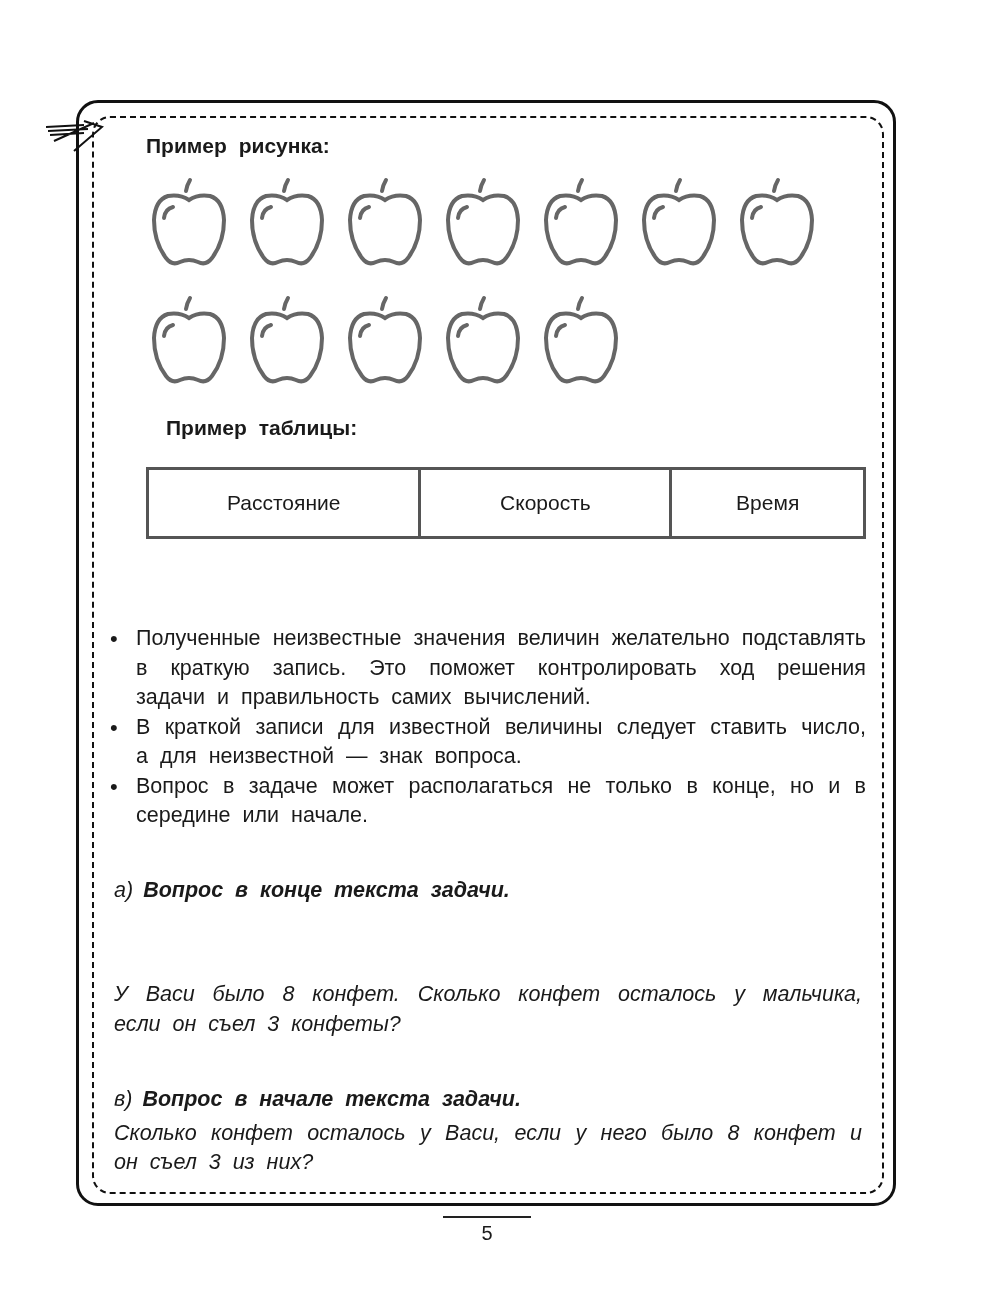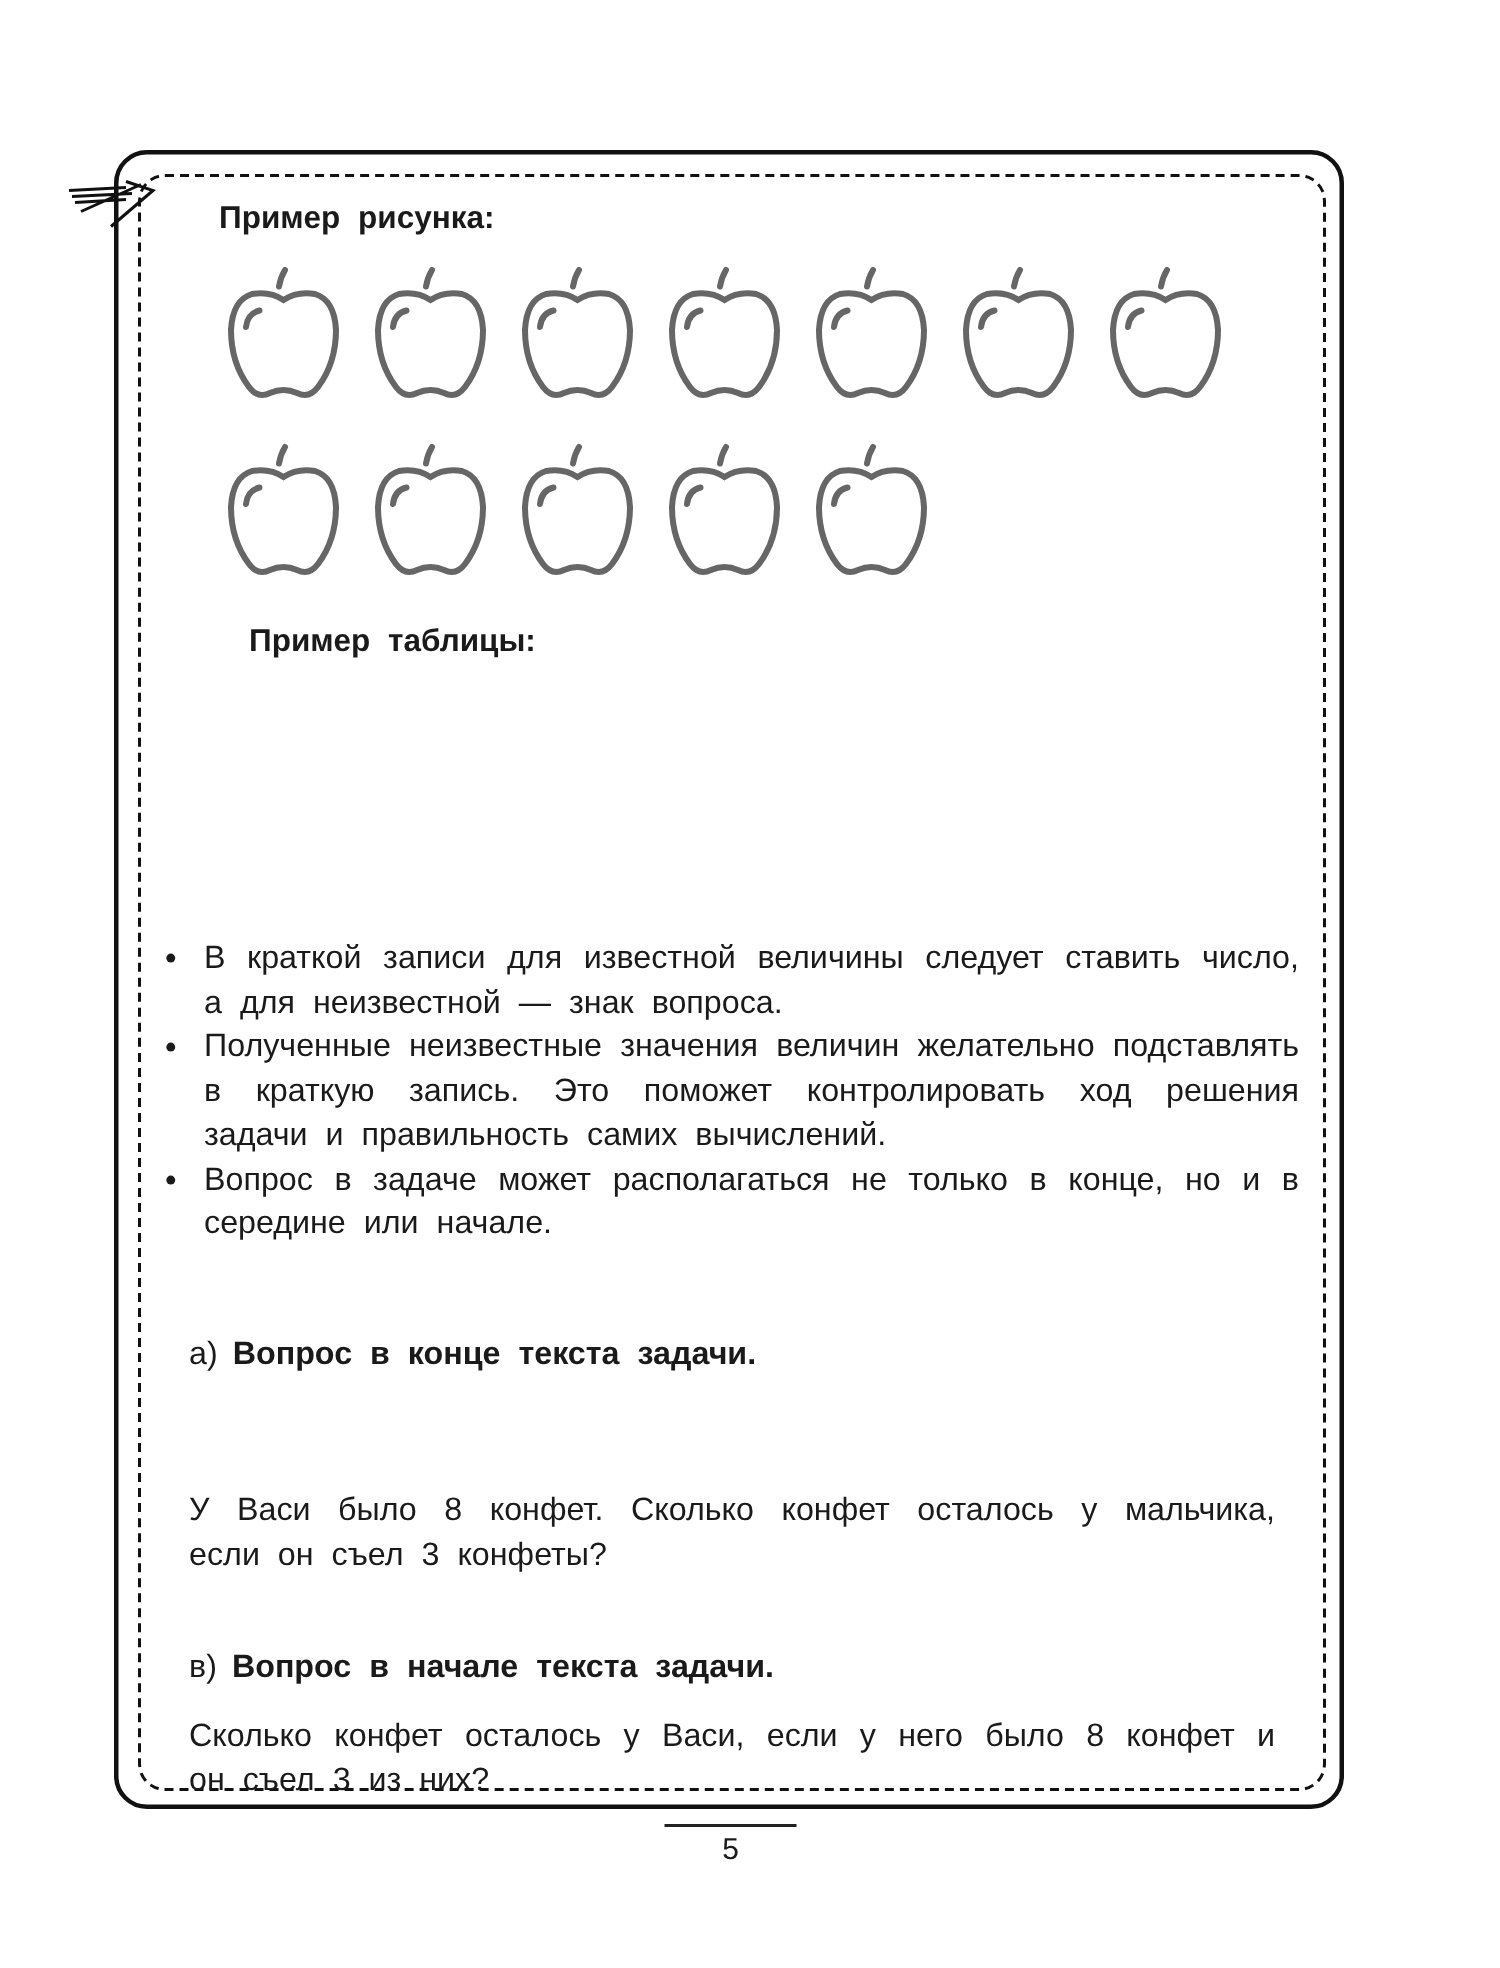--- a/index.html
+++ b/index.html
@@ -17,21 +17,21 @@
            border: 3px solid #555; }
   .table td { border: 3px solid #555; height: 64px; text-align: center; font-size: 21px; word-spacing: 6px; }
   .text-block { position: absolute; left: 110px; width: 756px; font-size: 21.5px; line-height: 29.5px;
            text-align: justify; }
   .bullets { top: 624px; list-style: none; margin: 0; padding: 0; }
   .bullets li { position: relative; padding-left: 26px; text-align: justify; word-spacing: 6px; }
   .bullets li::before { content: "•"; position: absolute; left: 0; top: 0; font-size: 22px; }
   .section { word-spacing: 6px; }
   .section .label { margin-right: 10px; }
   .section .title { font-weight: bold; }
-  .section p { margin: 16px; }
+  .section p { margin: 4px; font-style: italic; }
   .section .title-line { margin-bottom: 2px; }
   .page-rule { position: absolute; left: 443px; top: 1216px; width: 88px; border-top: 2px solid #222; }
   .page-number { position: absolute; left: 0; top: 1222px; width: 974px; text-align: center; font-size: 20px; }
 </style>
 </head>
 <body>
 
 <div class="outer-frame"></div>
 <div class="dashed-frame"></div>
 <svg class="corner-mark" viewBox="0 0 60 40">
@@ -102,26 +102,31 @@
   <path d="M40 4 Q37 9 36 15" stroke="#666666" stroke-width="4" fill="none" stroke-linecap="round"></path>
   <path d="M39 24 Q30 18 18 20 Q5 24 4 44 Q4 66 16 82 Q22 90 30 86 Q39 82 48 86 Q56 90 62 82 Q74 66 74 44 Q73 24 60 20 Q48 18 39 24 Z" stroke="#666666" stroke-width="4" fill="none"></path>
   <path d="M14 42 Q15 33 23 31" stroke="#666666" stroke-width="4" fill="none" stroke-linecap="round"></path>
 </svg>
   </div>
 
 <div class="heading" style="top:416px;margin-left:20px;">Пример таблицы:</div>
 
 <table class="table">
   <tbody>
+      <tr>
+    <td style="width:38%">Расстояние</td>
+    <td style="width:35%">Скорость</td>
+    <td>Время</td>
+  </tr>
 </tbody>
   </table>
 
 <ul class="text-block bullets">
+  <li>Полученные неизвестные значения величин желательно подставлять в краткую запись. Это поможет контролировать ход решения задачи и правильность самих вычислений.</li>
   <li>В краткой записи для известной величины следует ставить число, а для неизвестной — знак вопроса.</li>
-  <li>Полученные неизвестные значения величин желательно подставлять в краткую запись. Это поможет контролировать ход решения задачи и правильность самих вычислений.</li>
   <li>Вопрос в задаче может располагаться не только в конце, но и в середине или начале.</li>
 </ul>
 
 <div class="text-block section" style="top:872px;">
   <p class="title-line"><span class="label">а)</span><span class="title">Вопрос в конце текста задачи.</span></p>
 </div>
 <div class="text-block section" style="top:976px;">
   <p>У Васи было 8 конфет. Сколько конфет осталось у мальчика, если он съел 3 конфеты?</p>
 </div>
 <div class="text-block section" style="top:1081px;">

